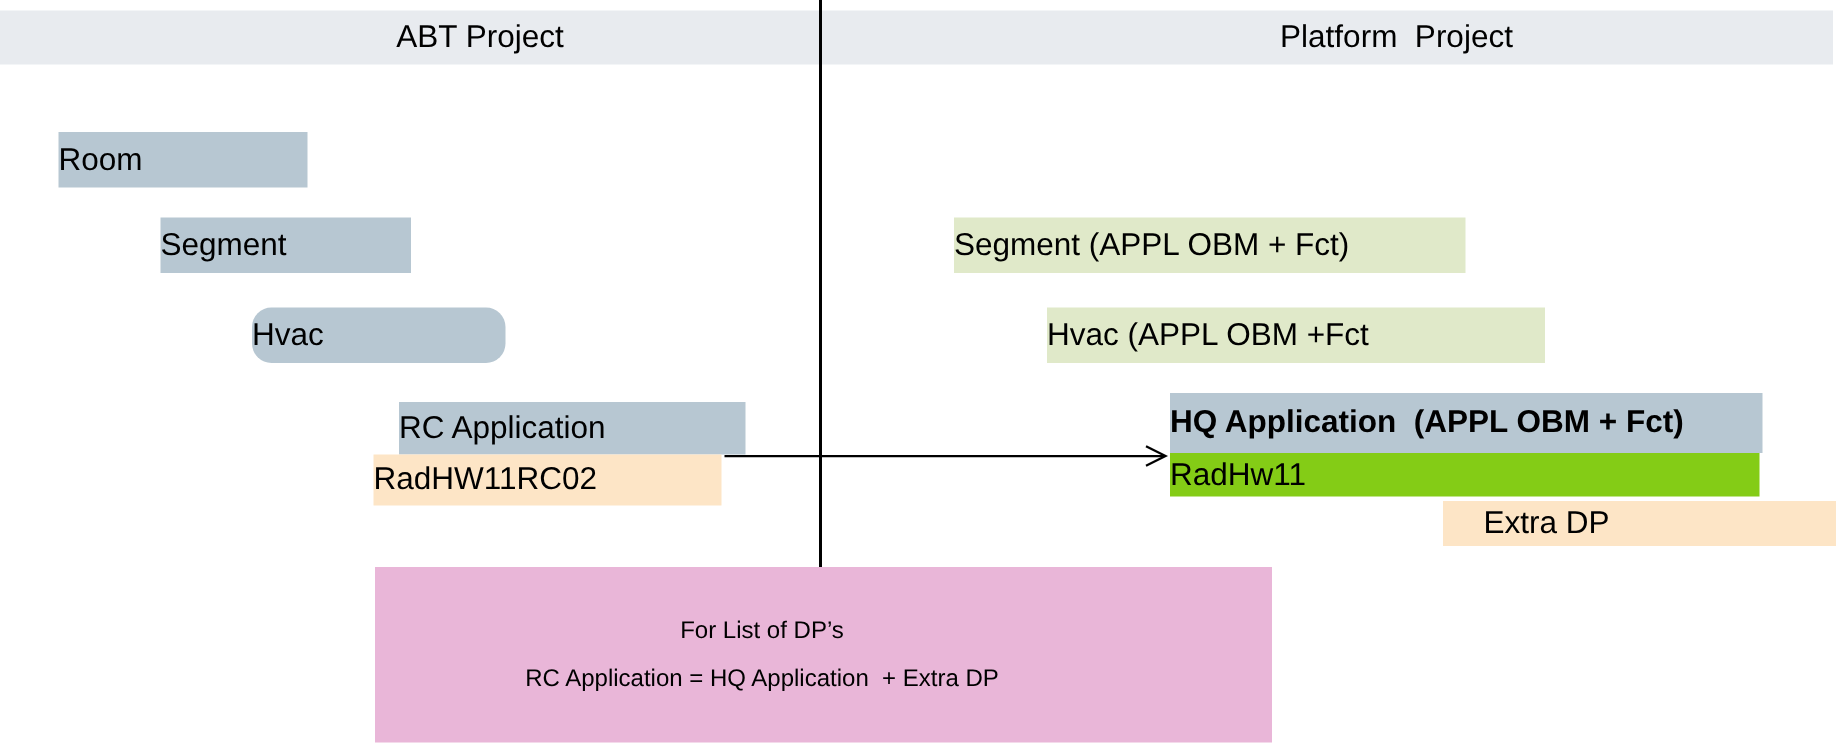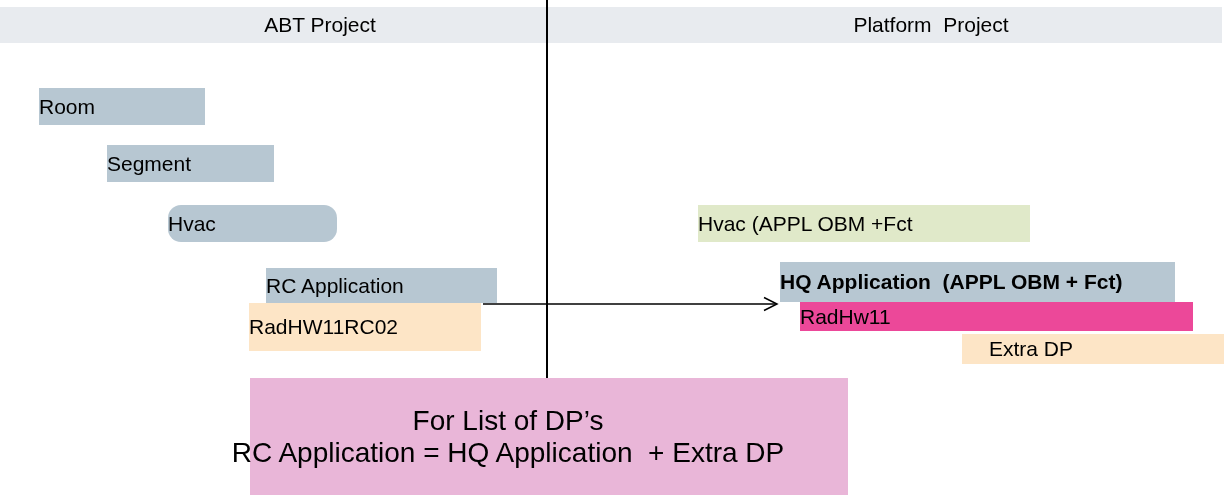--- a/index.html
+++ b/index.html
@@ -30,33 +30,33 @@
   .header-label.right { left: 546px; width: 676px; }
 
   .box {
     position: absolute;
     display: flex; align-items: center; 
     font-size: 21px;
     white-space: pre;
   }
   .c-gray   { background: #b7c7d2; }
   .c-lgreen { background: #e0e9c9; }
-  .c-green  { background: #ec4899; margin-left: 20px; }
+  .c-green  { background: #84cc16; }
   .c-peach  { background: #fde5c6; }
 
   .note {
     position: absolute;
     left: 250px; top: 378px;
     width: 598px; height: 117px;
     background: #e9b6d8;
     box-sizing: border-box;
     padding-right: 82px;
     display: flex; flex-direction: column;
     align-items: center; justify-content: center;
-    font-size: 28px;
+    font-size: 16px;
     line-height: 32px;
     white-space: pre;
     text-align: center;
   }
 
   .connectors {
     position: absolute;
     left: 0; top: 0;
     width: 1227px; height: 501px;
     pointer-events: none;
@@ -82,24 +82,27 @@
   </div>
   <div class="box c-gray" style="left:107px; top:145px; width:167px; height:37px;">
     <span>Segment</span>
   </div>
   <div class="box c-gray" style="left:168px; top:205px; width:169px; height:37px;border-radius:13px;">
     <span>Hvac</span>
   </div>
   <div class="box c-gray" style="left:266px; top:268px; width:231px; height:35px;">
     <span>RC Application</span>
   </div>
-  <div class="box c-peach" style="left:249px; top:303px; width:232px; height:48px;">
+  <div class="box c-peach" style="left:249px; top:303px; width:232px; height:34px;">
     <span>RadHW11RC02</span>
   </div>
 
+  <div class="box c-lgreen" style="left:636px; top:145px; width:341px; height:37px;">
+    <span>Segment (APPL OBM + Fct)</span>
+  </div>
   <div class="box c-lgreen" style="left:698px; top:205px; width:332px; height:37px;">
     <span>Hvac (APPL OBM +Fct</span>
   </div>
   <div class="box c-gray" style="left:780px; top:262px; width:395px; height:40px;font-weight:bold;">
     <span>HQ Application  (APPL OBM + Fct)</span>
   </div>
   <div class="box c-green" style="left:780px; top:302px; width:393px; height:29px;">
     <span>RadHw11</span>
   </div>
   <div class="box c-peach" style="left:962px; top:334px; width:235px; height:30px;padding-left:27px;">

